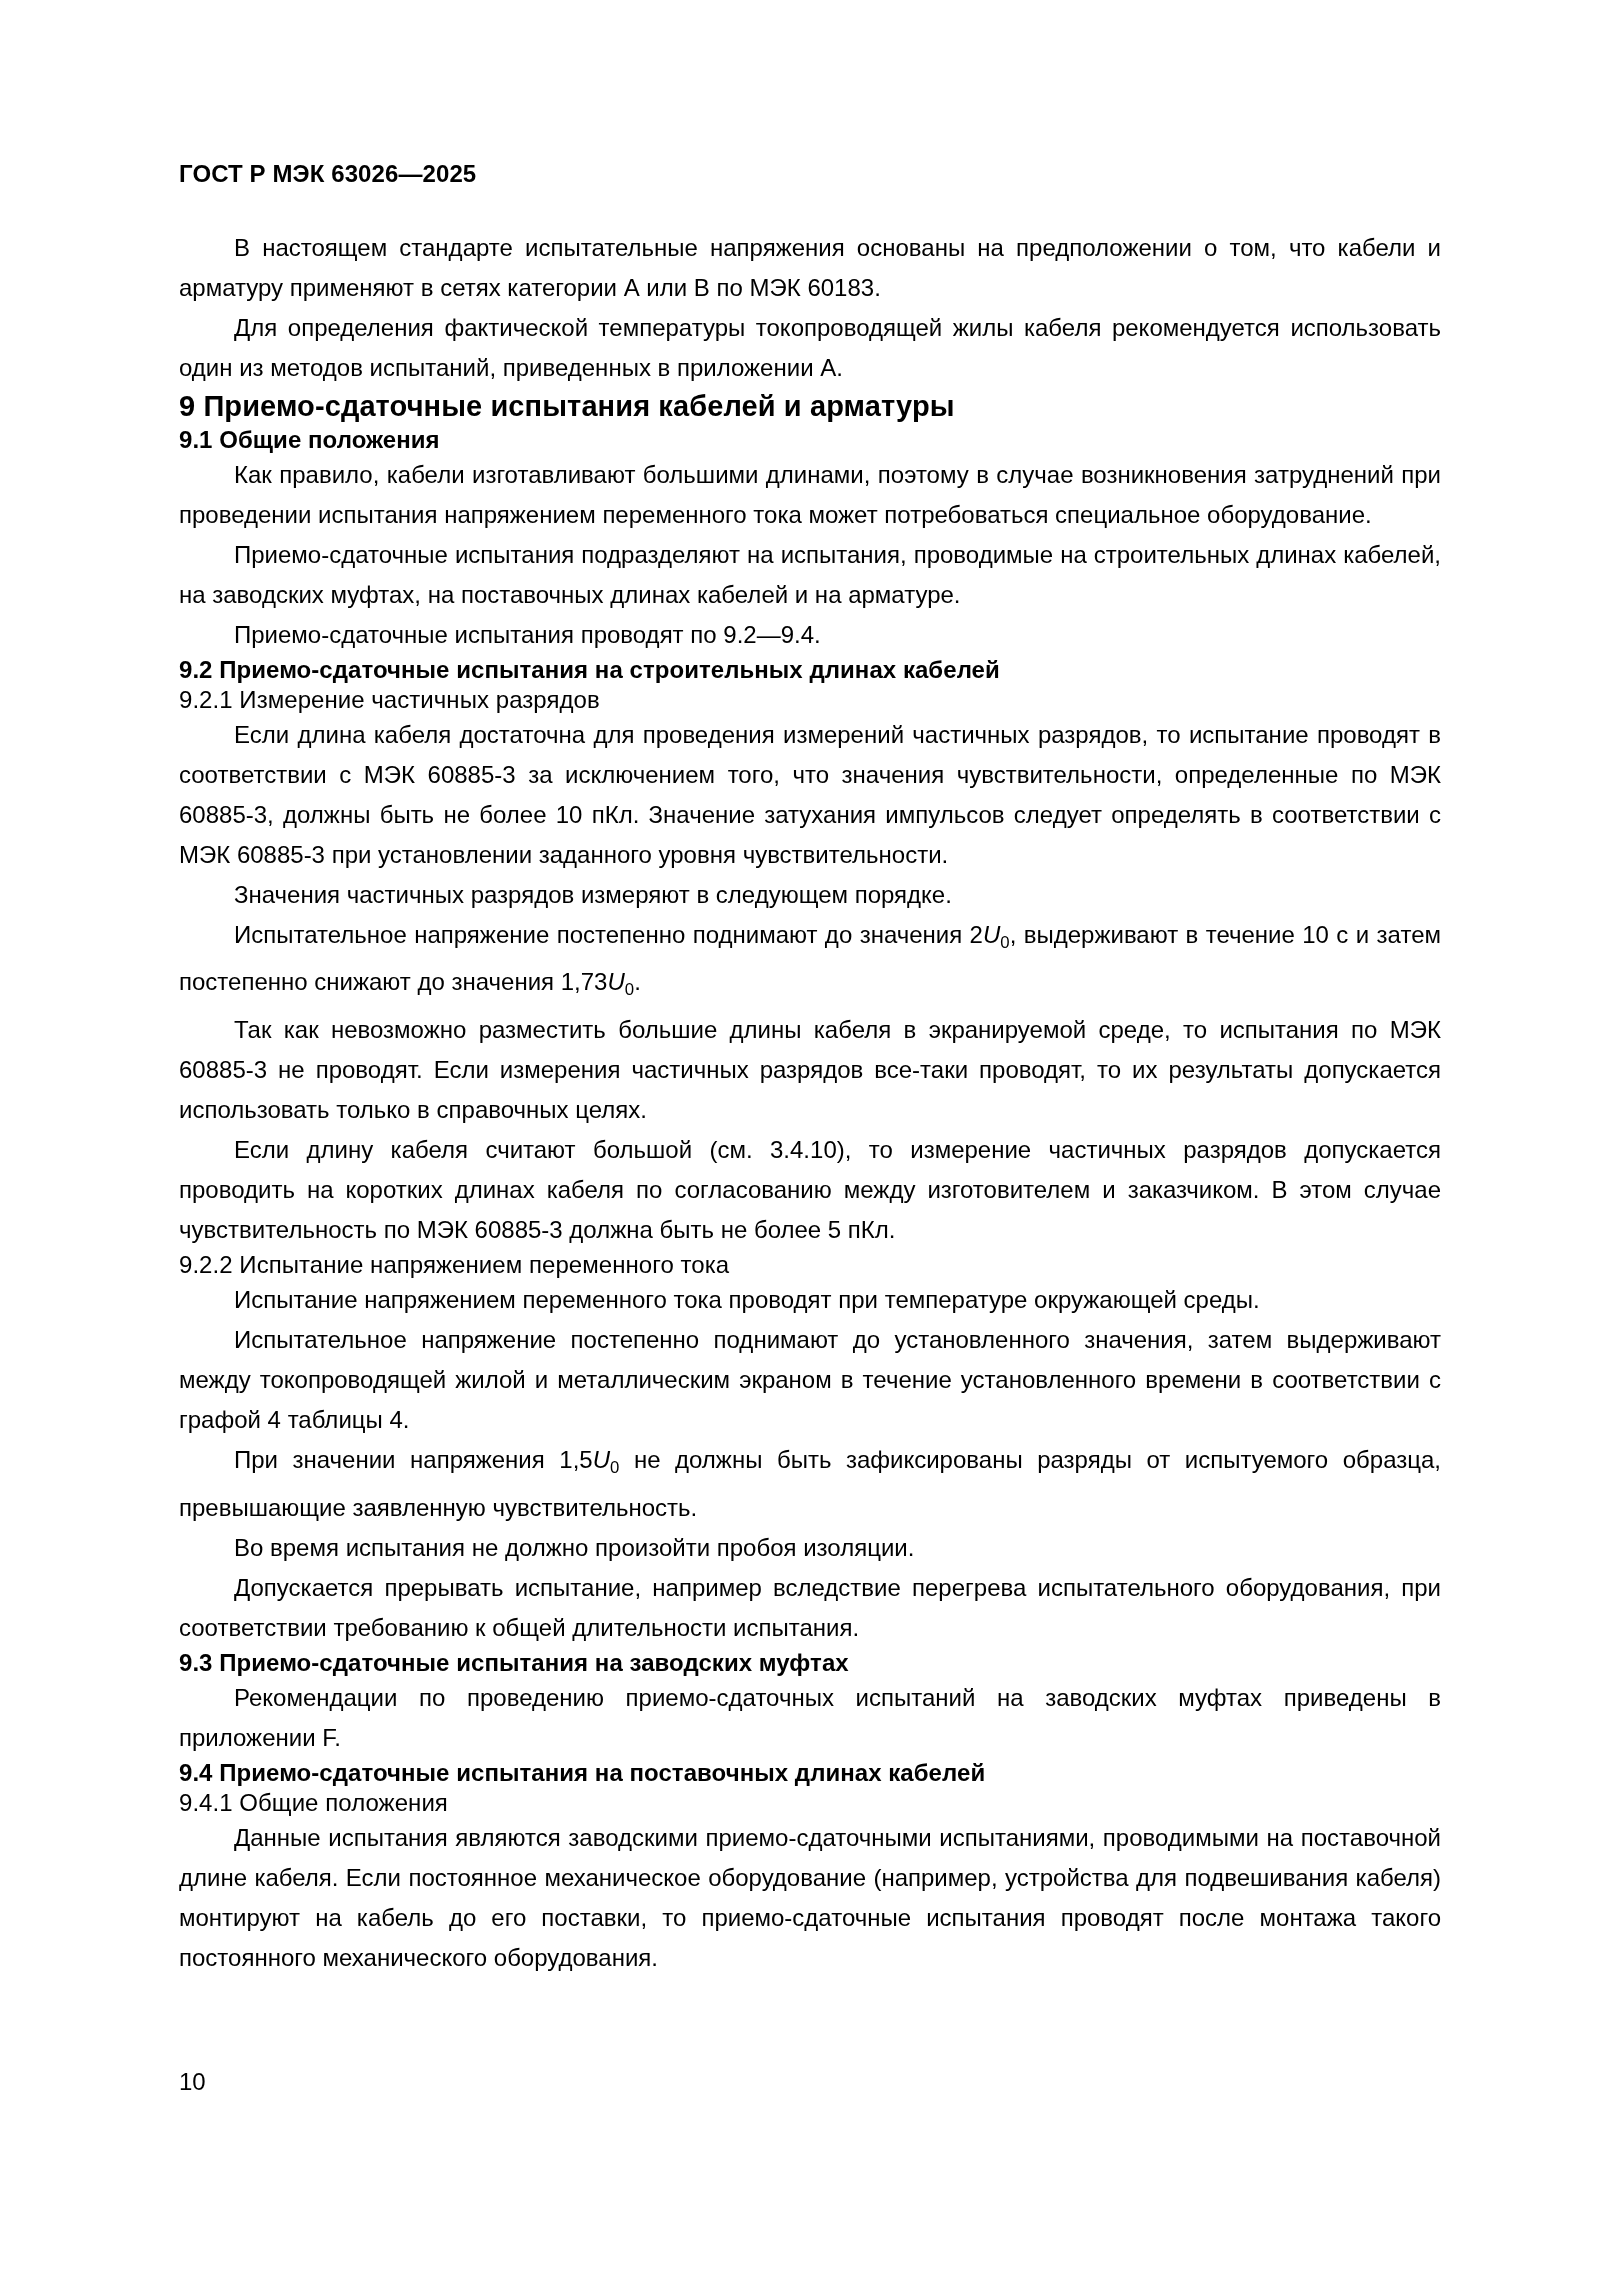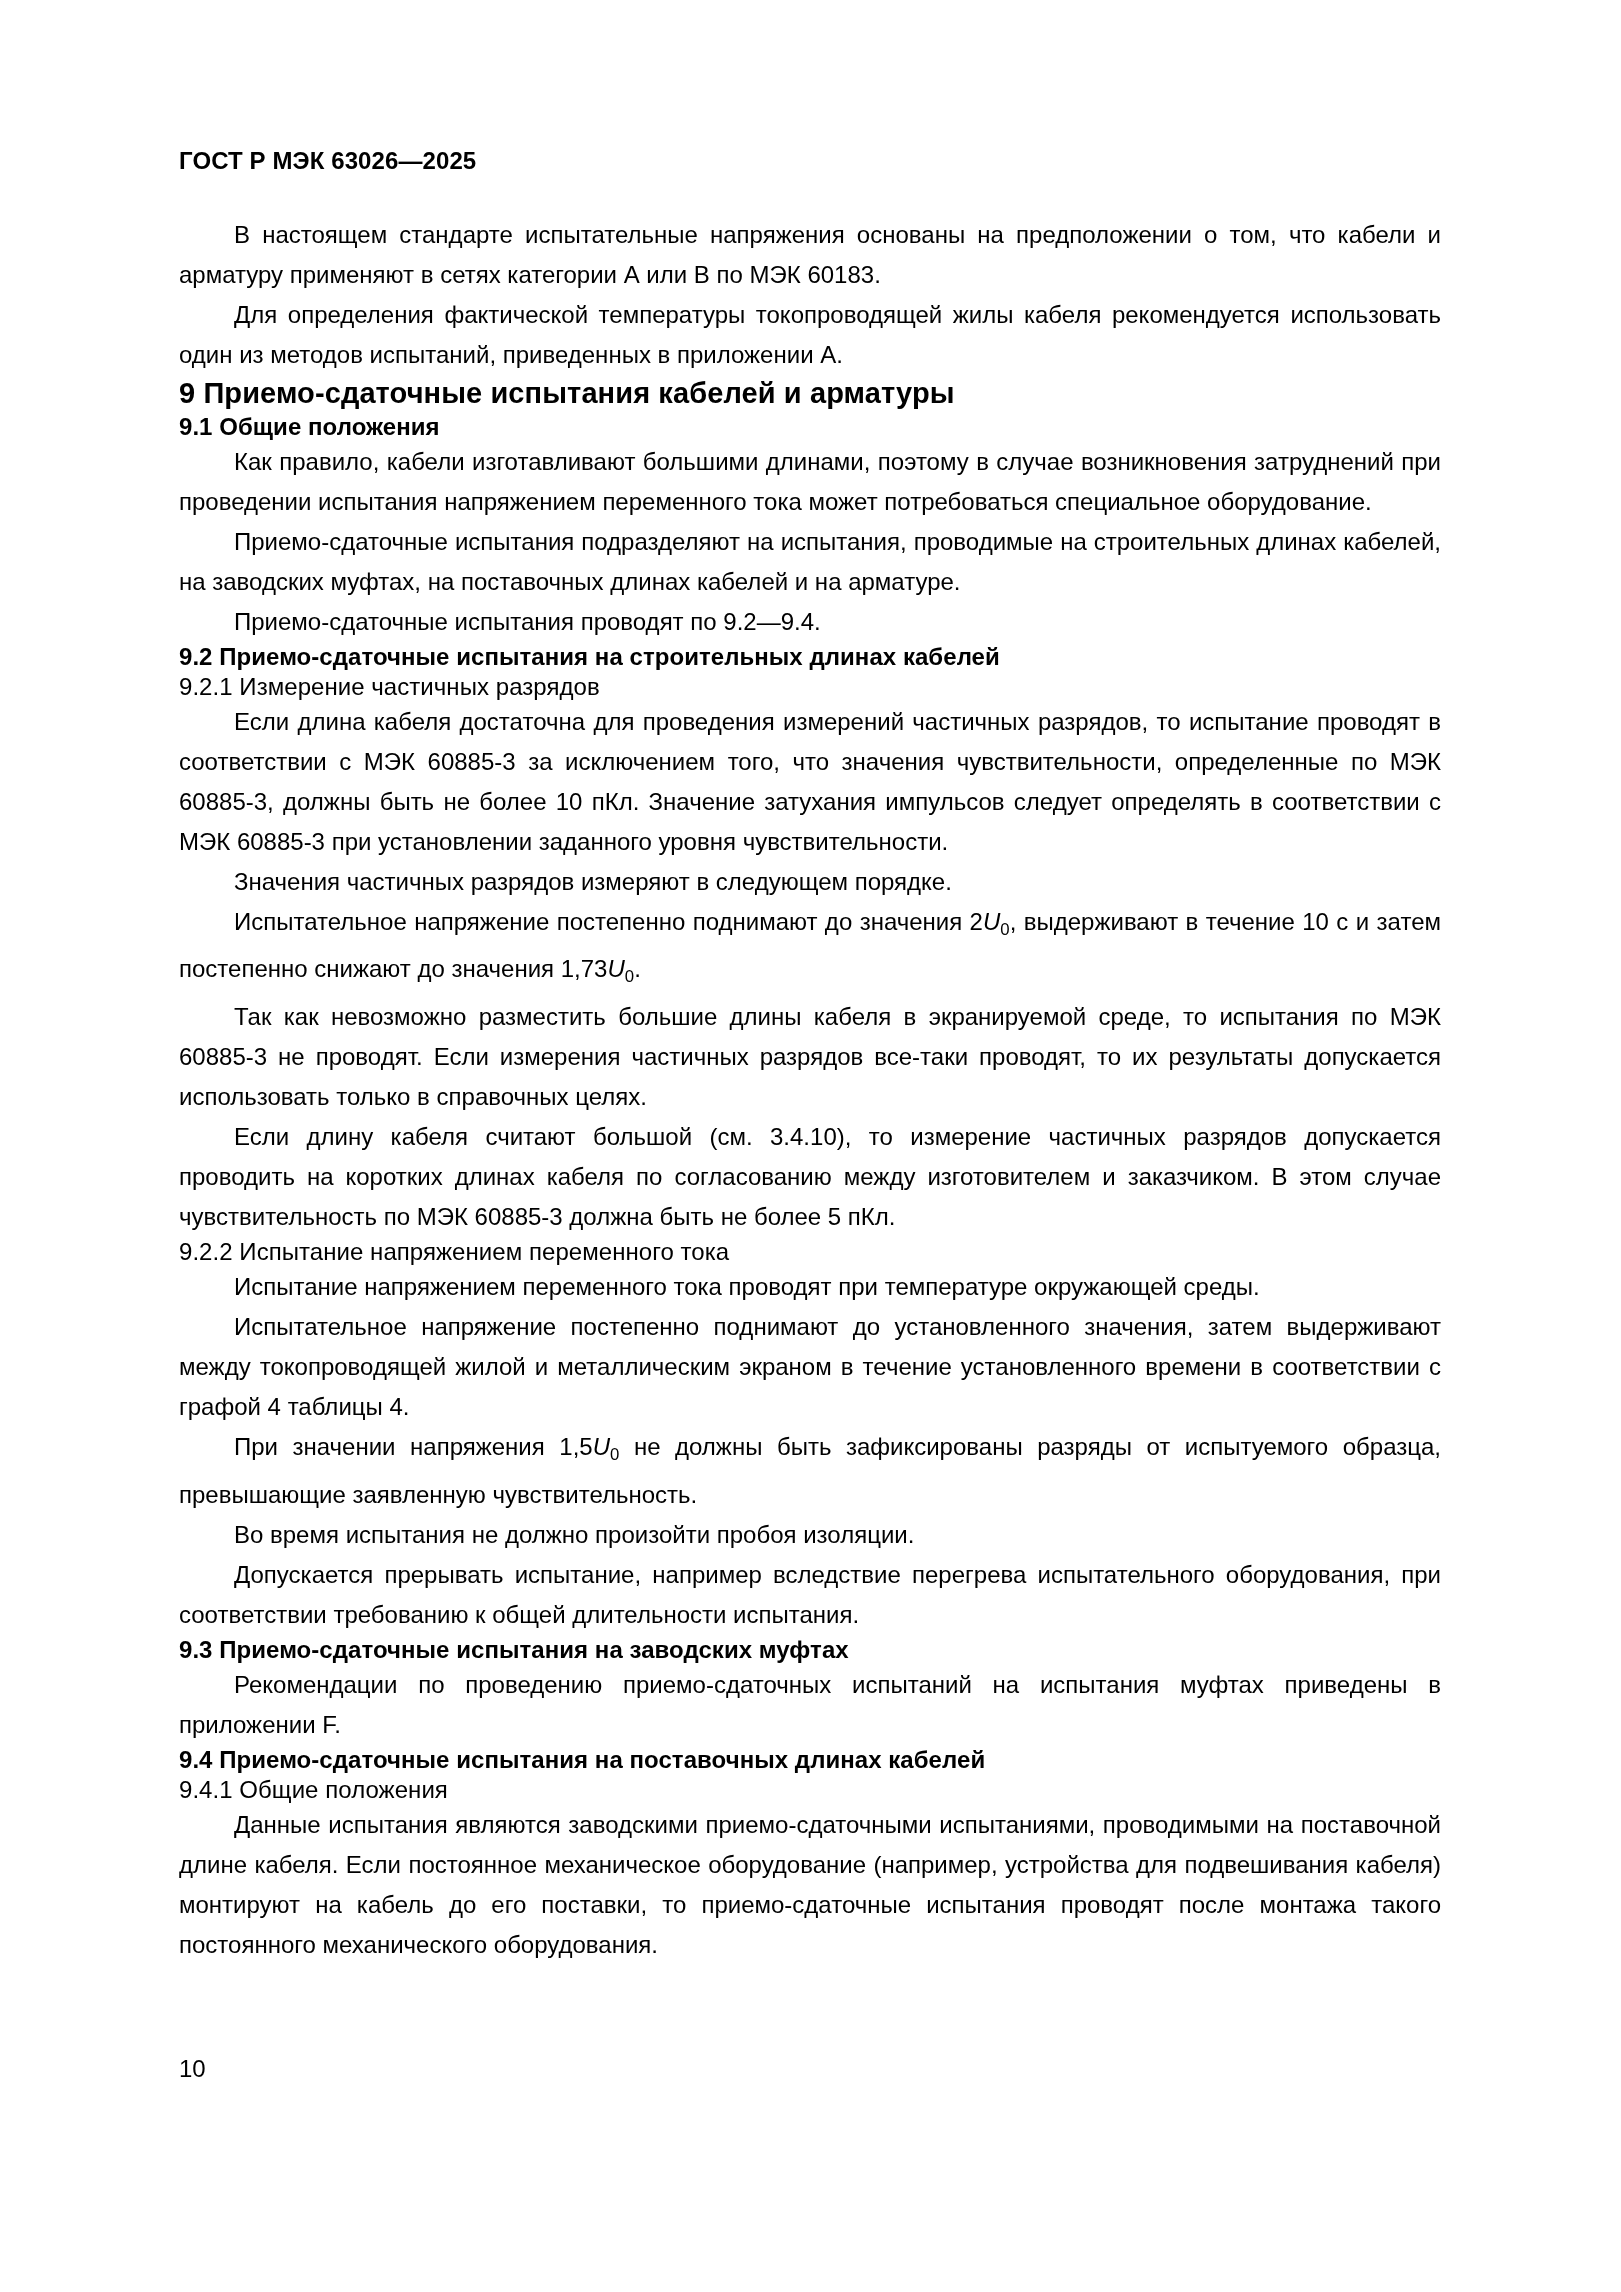--- a/index.html
+++ b/index.html
@@ -10,21 +10,21 @@
   }
   body {
     font-family: "Liberation Sans", sans-serif;
     color: #000000;
     -webkit-font-smoothing: antialiased;
   }
   .page {
     position: relative;
     width: 1621px;
     height: 2216px;
-    margin: 3px auto;
+    margin: 16px auto;
     background: #ffffff;
     box-sizing: border-box;
     overflow: hidden;
   }
   .content {
     position: absolute;
     left: 179px;
     top: 145px;
     width: 1262px;
   }
@@ -148,21 +148,21 @@
     <p class="body">Испытательное напряжение постепенно поднимают до установленного значения, затем выдер­живают между токопроводящей жилой и металлическим экраном в течение установленного времени в соответствии с графой 4 таблицы 4.</p>
 
     <p class="body"><span>При значении напряжения 1,5</span><span class="var">U</span><span class="sub">0</span><span> не должны быть зафиксированы разряды от испытуемого образ­ца, превышающие заявленную чувствительность.</span></p>
 
     <p class="body">Во время испытания не должно произойти пробоя изоляции.</p>
 
     <p class="body">Допускается прерывать испытание, например вследствие перегрева испытательного оборудова­ния, при соответствии требованию к общей длительности испытания.</p>
 
     <h2 class="h-level2 gap-h2-before gap-h2-after">9.3 Приемо-сдаточные испытания на заводских муфтах</h2>
 
-    <p class="body">Рекомендации по проведению приемо-сдаточных испытаний на испытания муфтах приведены в приложении F.</p>
+    <p class="body">Рекомендации по проведению приемо-сдаточных испытаний на заводских муфтах приведены в приложении F.</p>
 
     <h2 class="h-level2 gap-h2-before gap-h2-after">9.4 Приемо-сдаточные испытания на поставочных длинах кабелей</h2>
 
     <h3 class="h-level3">9.4.1 Общие положения</h3>
 
     <p class="body">Данные испытания являются заводскими приемо-сдаточными испытаниями, проводимыми на по­ставочной длине кабеля. Если постоянное механическое оборудование (например, устройства для под­вешивания кабеля) монтируют на кабель до его поставки, то приемо-сдаточные испытания проводят после монтажа такого постоянного механического оборудования.</p>
 
   </div>
 
   <div class="folio">10</div>

